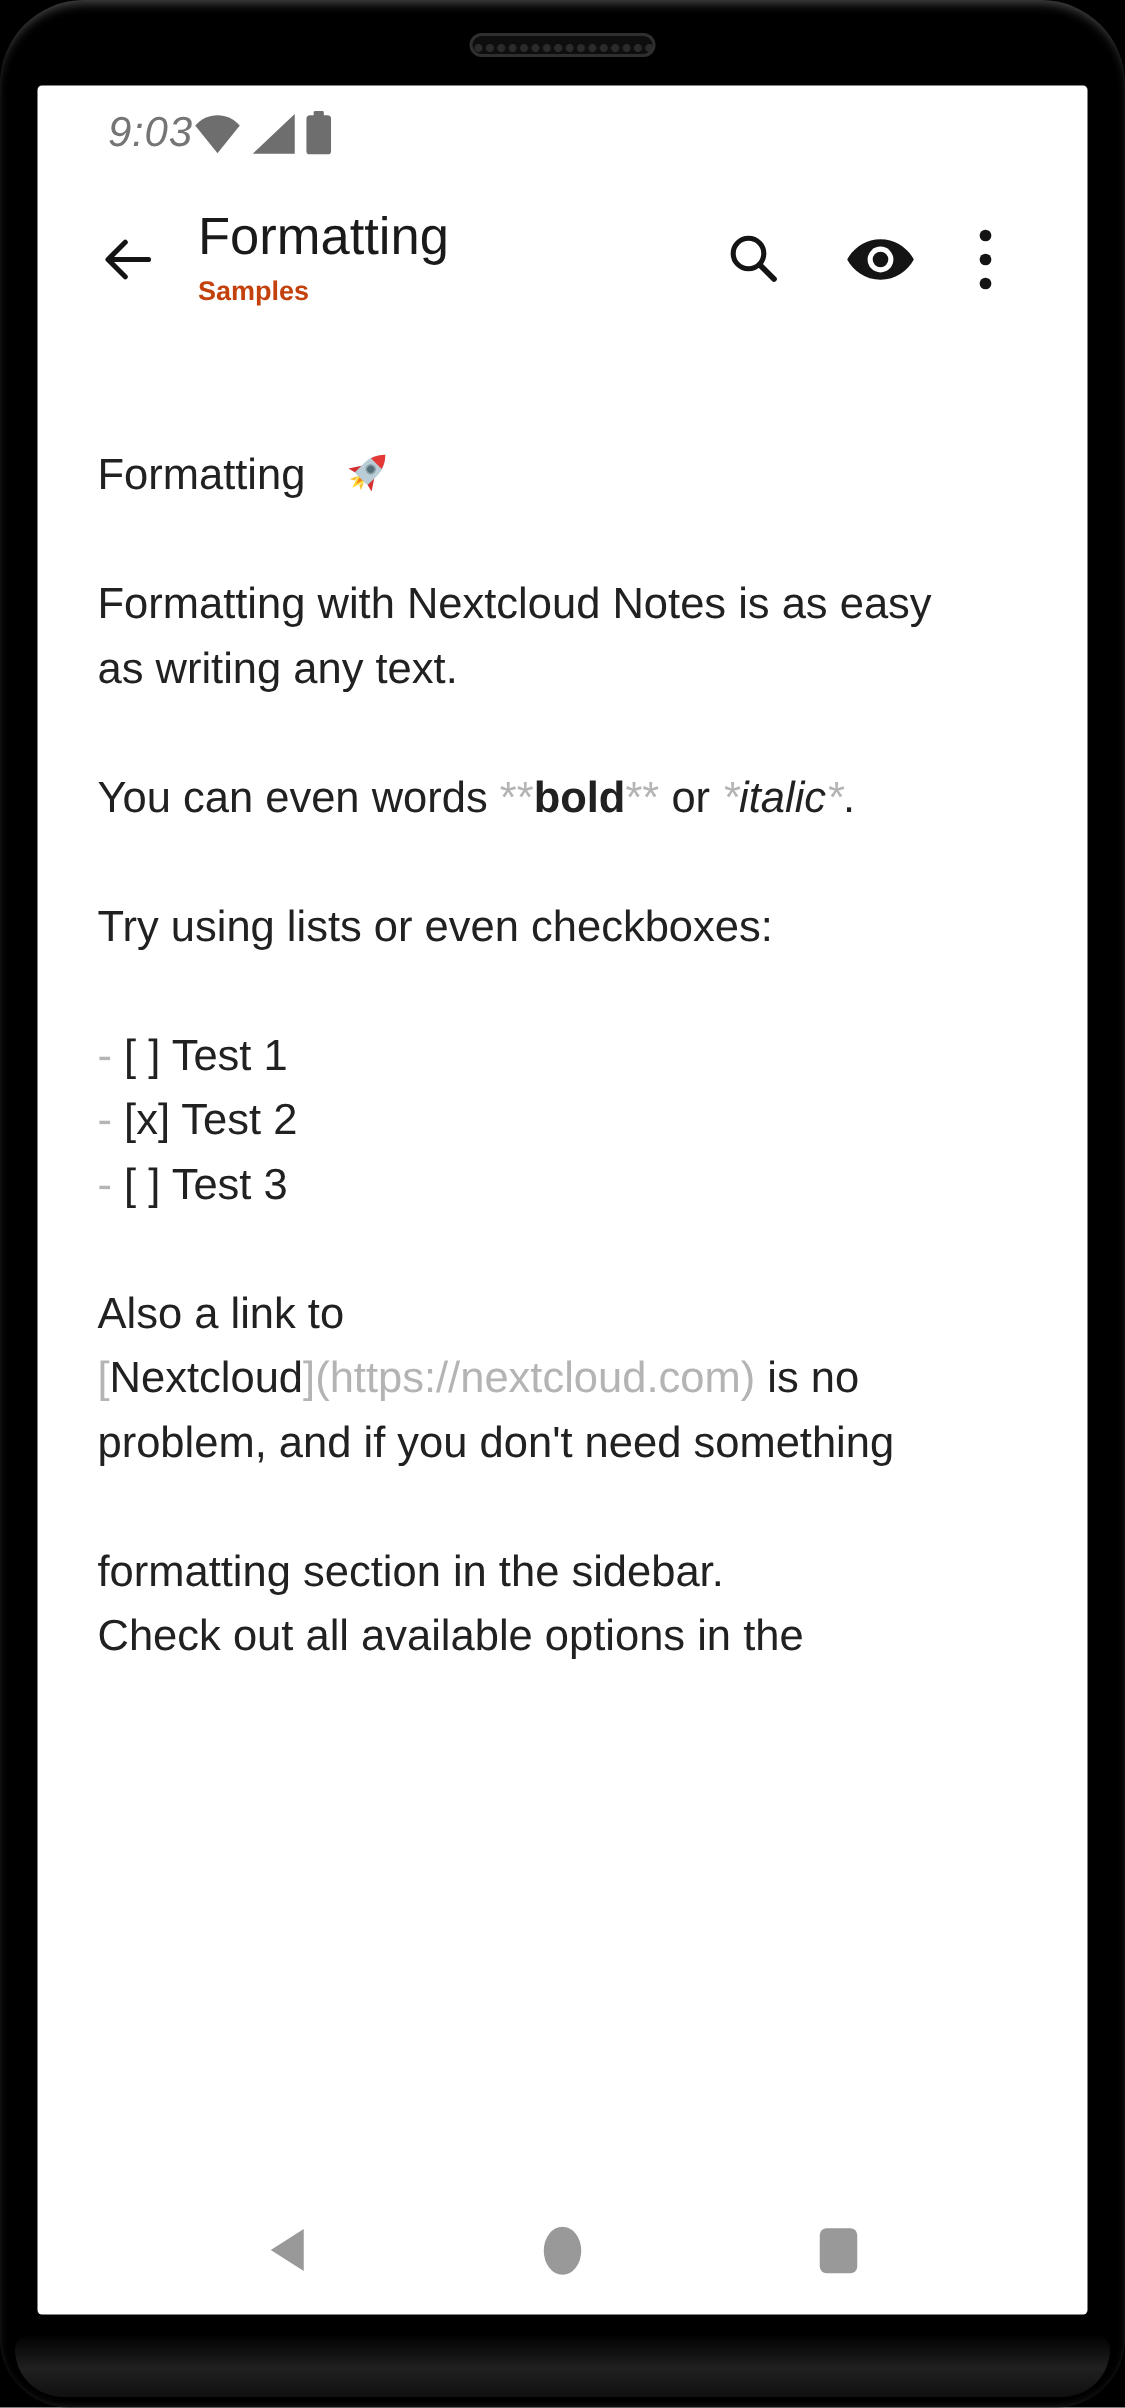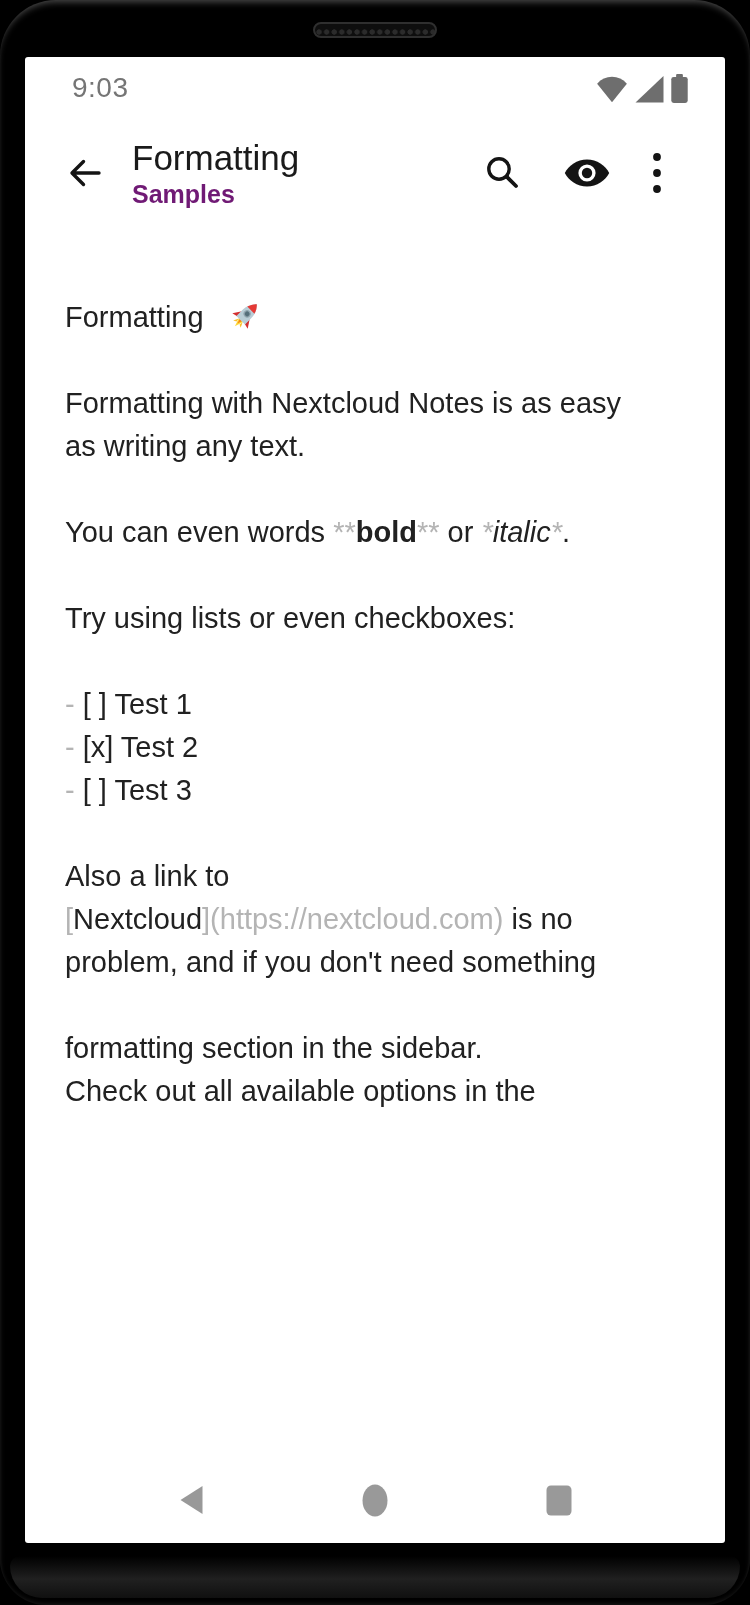--- a/index.html
+++ b/index.html
@@ -25,30 +25,30 @@
     position:absolute;left:10px;right:10px;bottom:7px;height:42px;
     border-radius:12px 12px 38px 38px;
     background:linear-gradient(180deg,#000 0%,#202020 55%,#101010 100%);
   }
   
   .screen{
     position:absolute;left:25px;top:57px;width:700px;height:1486px;
     background:#fff;border-radius:3px;overflow:hidden;
   }
   
-  .statusbar{display:flex;justify-content:space-between;align-items:center;height:62px;padding:0 37px 0 47px;}
+  .statusbar{display:flex;align-items:center;height:62px;padding:0 37px 0 47px;font-style:italic;}
   .time{font-size:28px;color:#757575;letter-spacing:.5px;}
   .sicons{display:flex;align-items:flex-end;gap:7px;}
   .sicons svg{display:block;}
   
   .appbar{display:flex;align-items:center;height:108px;padding:0 40px 0 35px;}
   .back-btn{width:50px;height:50px;display:flex;align-items:center;justify-content:center;margin-right:22px;flex:none;background:none;border:none;padding:0;}
   .titles{display:flex;flex-direction:column;justify-content:center;flex:1;min-width:0;}
   .title{font-size:35px;line-height:40px;color:#1a1a1a;font-weight:400;}
-  .subtitle{font-size:25px;line-height:30px;color:#701a75;font-weight:bold;margin-top:1px;}
+  .subtitle{font-size:18px;line-height:30px;color:#c2410c;font-weight:bold;margin-top:1px;}
   .actions{display:flex;align-items:center;flex:none;}
   .action{height:56px;display:flex;align-items:center;justify-content:center;background:none;border:none;padding:0;}
   .action.w{width:84px;}
   .action.n{width:56px;}
   
   .content{padding:26px 30px 0 40px;font-size:29px;line-height:43px;color:#212121;}
   .para{margin:0 0 43px 0;}
   .line{white-space:pre;}
   .seg-muted{color:#b4b4b4;}
   .seg-bold{font-weight:bold;}

